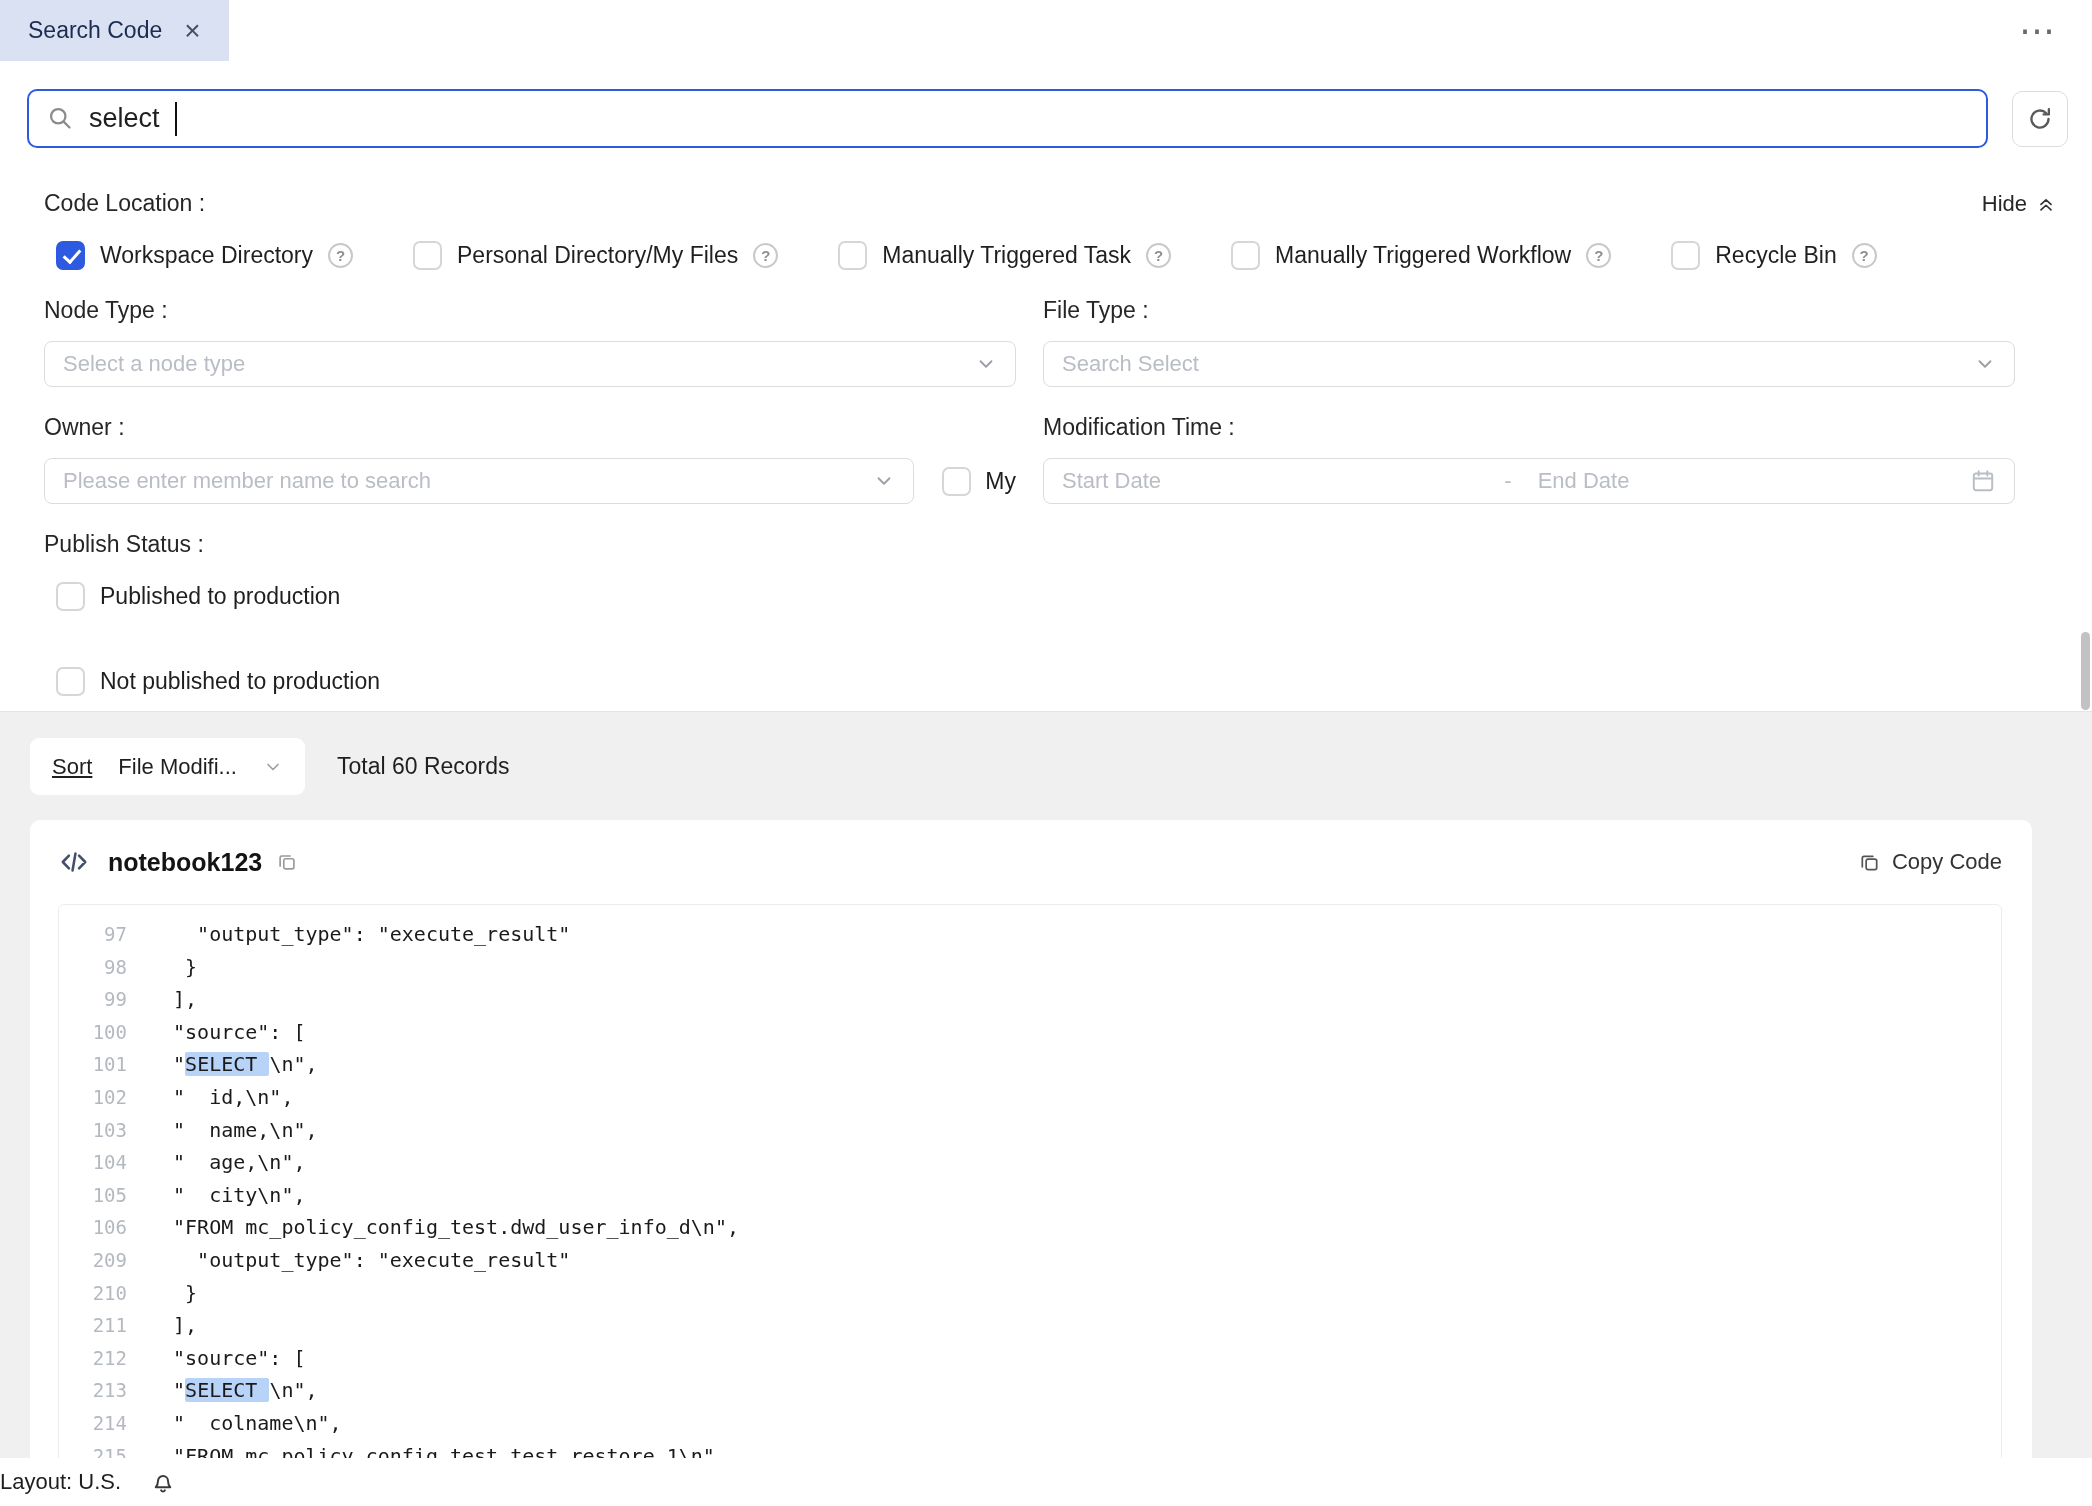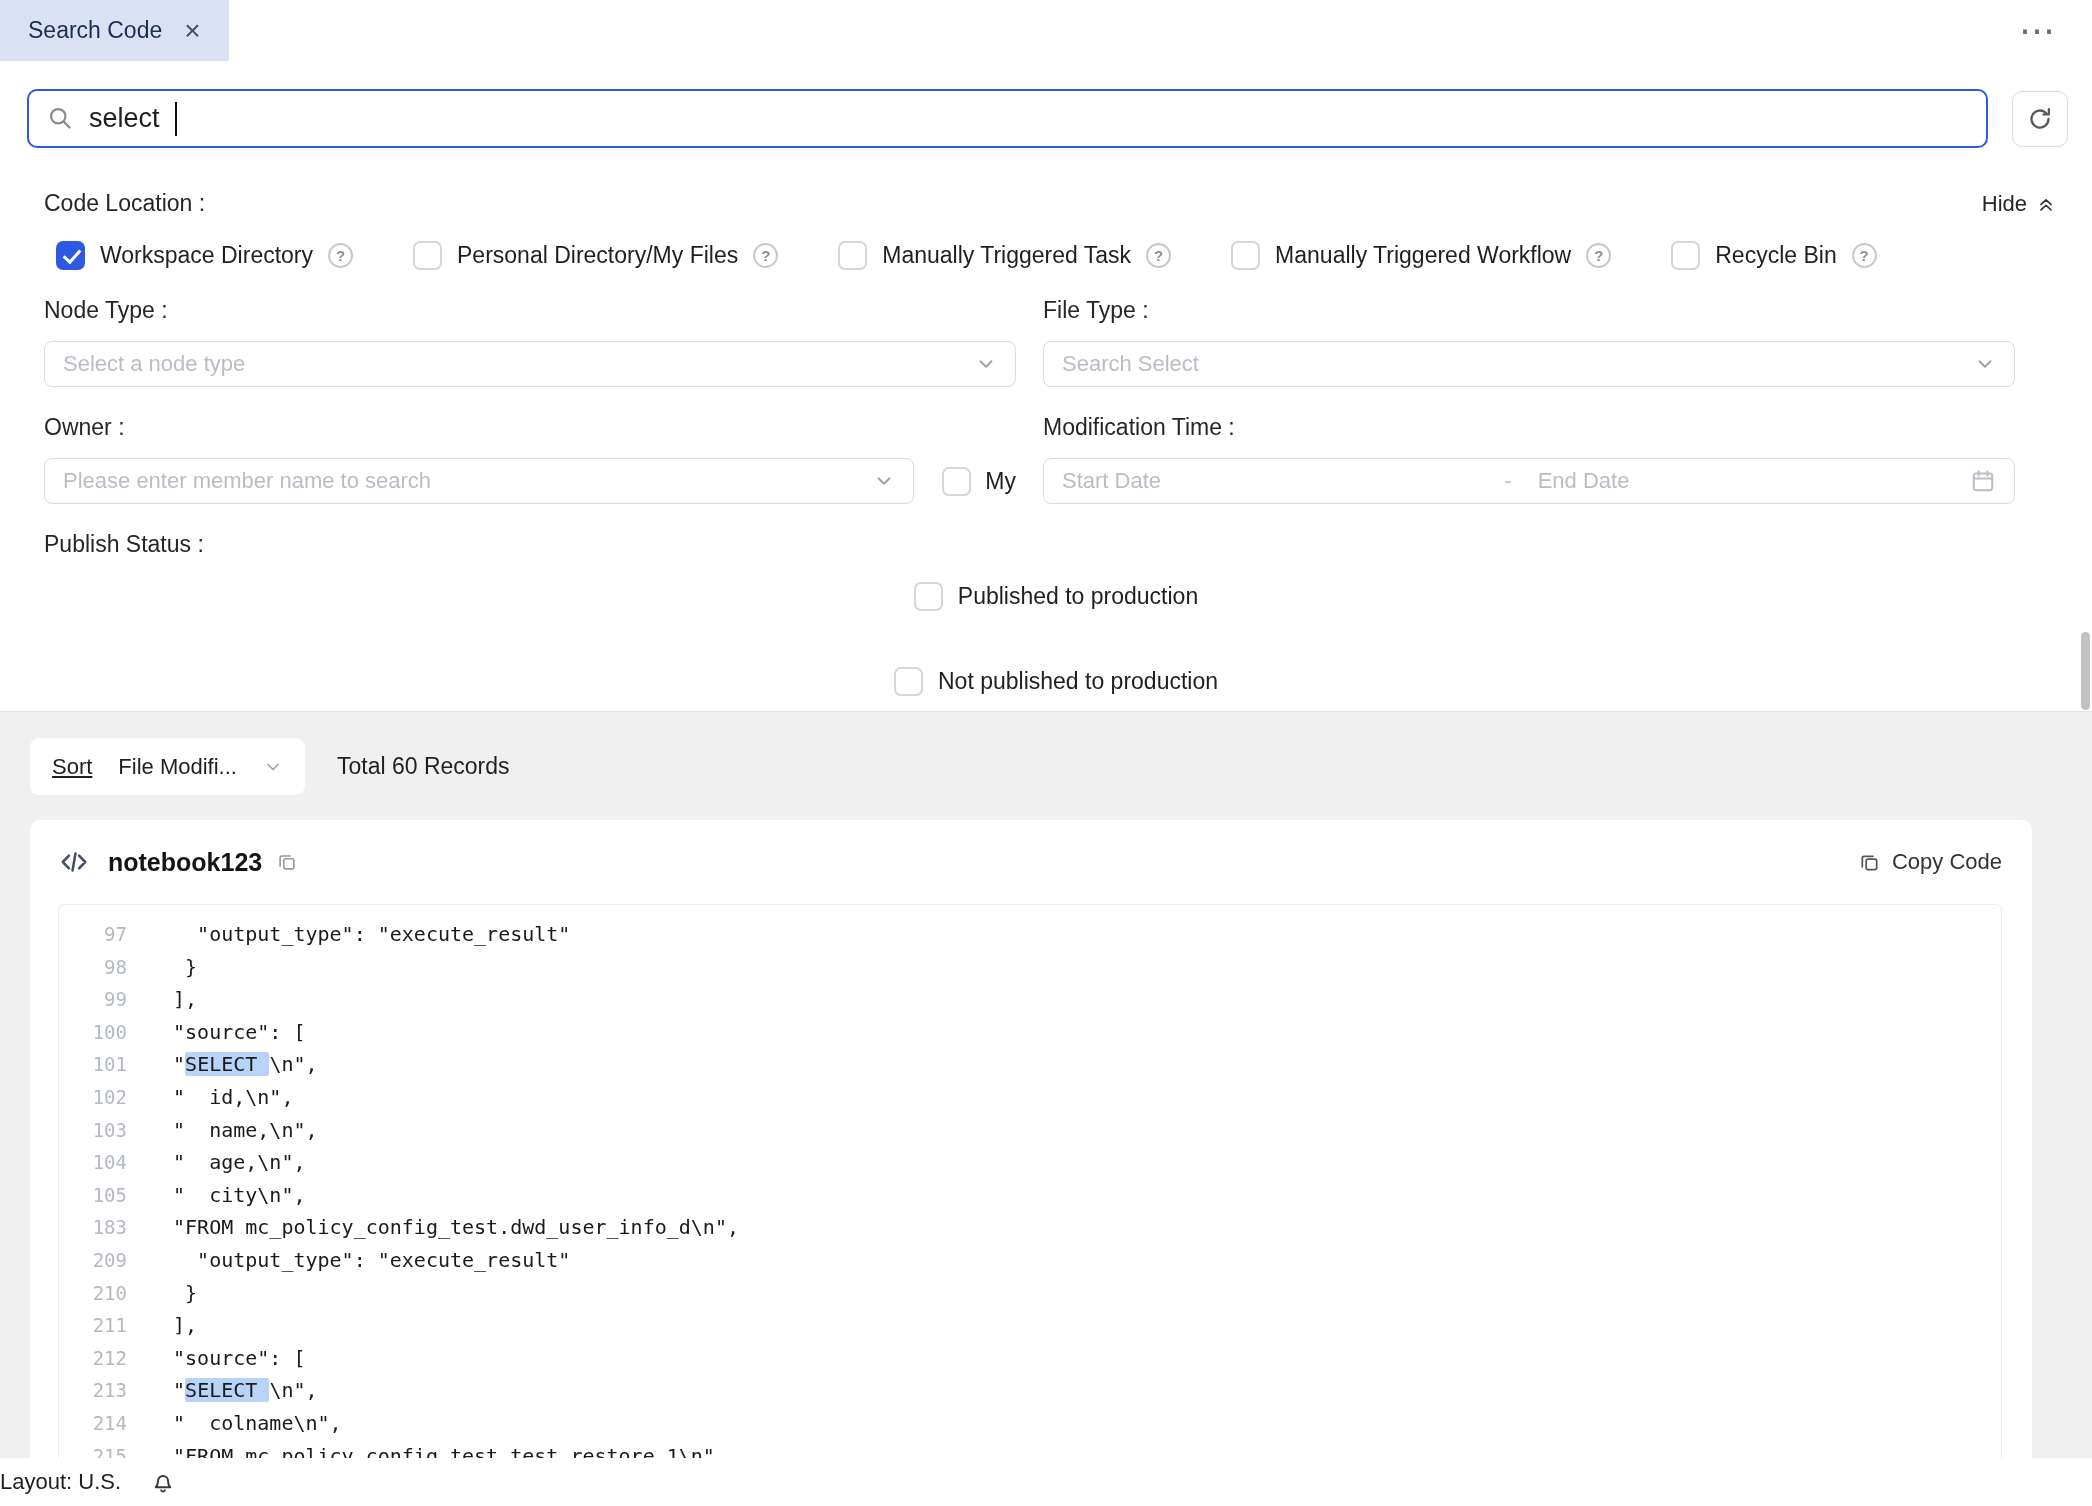--- a/index.html
+++ b/index.html
@@ -29,21 +29,21 @@
   .search-text{font-size:27px;color:#1f1f1f;}
   .caret{width:2.5px;height:34px;background:#111;animation:blink 1.1s steps(1) infinite;}
   @keyframes blink{50%{opacity:0;}}
   .refresh-btn{width:56px;height:56px;border:1.5px solid #dcdcdc;border-radius:10px;background:#fff;
                display:flex;align-items:center;justify-content:center;cursor:pointer;padding:0;}
   
   .filters{padding:0 36px 0 44px;}
   .row-space{display:flex;align-items:center;justify-content:space-between;margin-top:42px;}
   .flabel{font-size:23px;color:#262626;}
   .hide-btn{display:flex;align-items:center;gap:9px;font-size:22px;color:#262626;cursor:pointer;}
-  .cb-row{display:flex;align-items:center;gap:60px;margin-top:24px;flex-wrap:nowrap;padding-left:12px;}
+  .cb-row{display:flex;gap:60px;margin-top:24px;flex-wrap:nowrap;padding-left:12px;}
   .cb-item{display:flex;align-items:center;gap:15px;cursor:pointer;}
   .cb{width:29px;height:29px;border:2px solid #d6d6d6;border-radius:7px;background:#fff;flex:none;position:relative;}
   .cb.checked{background:var(--accent);border-color:var(--accent);}
   .cb.checked::after{content:"";position:absolute;left:9px;top:3px;width:7px;height:14px;
                      border:solid #fff;border-width:0 3px 3px 0;transform:rotate(42deg);}
   .cb-label{font-size:23px;color:#1f1f1f;white-space:nowrap;}
   .help{width:25px;height:25px;border-radius:50%;border:2px solid #c8c8c8;flex:none;
         display:flex;align-items:center;justify-content:center;cursor:pointer;}
   .help::after{content:"?";font-size:15px;color:#8f8f8f;font-weight:700;}
   .grid2{display:grid;grid-template-columns:1fr 1fr;column-gap:27px;margin-right:41px;}
@@ -280,21 +280,21 @@
           </div>
           <div class="code-line">
             <span class="ln">104</span>
             <span class="ct"> "  age,\n",</span>
           </div>
           <div class="code-line">
             <span class="ln">105</span>
             <span class="ct"> "  city\n",</span>
           </div>
           <div class="code-line">
-            <span class="ln">183</span>
+            <span class="ln">106</span>
             <span class="ct"> "FROM mc_policy_config_test.dwd_user_info_d\n",</span>
           </div>
           <div class="code-line">
             <span class="ln">209</span>
             <span class="ct">   "output_type": "execute_result"</span>
           </div>
           <div class="code-line">
             <span class="ln">210</span>
             <span class="ct">  }</span>
           </div>

